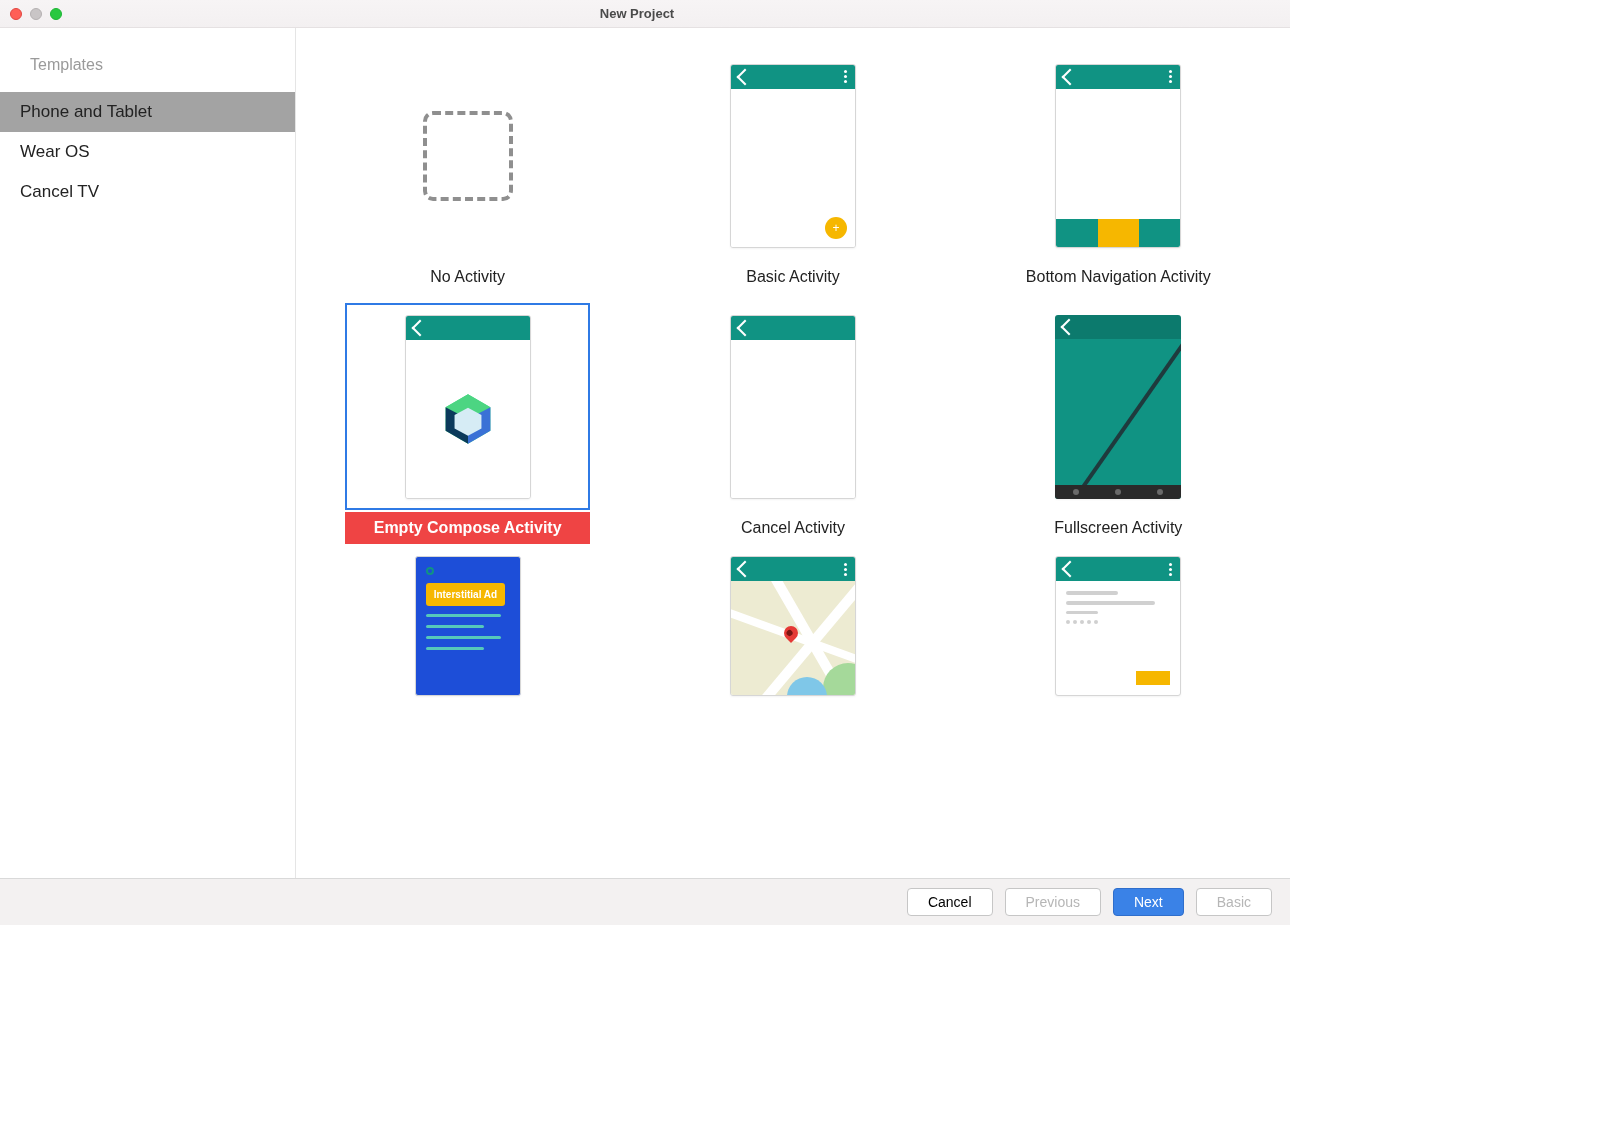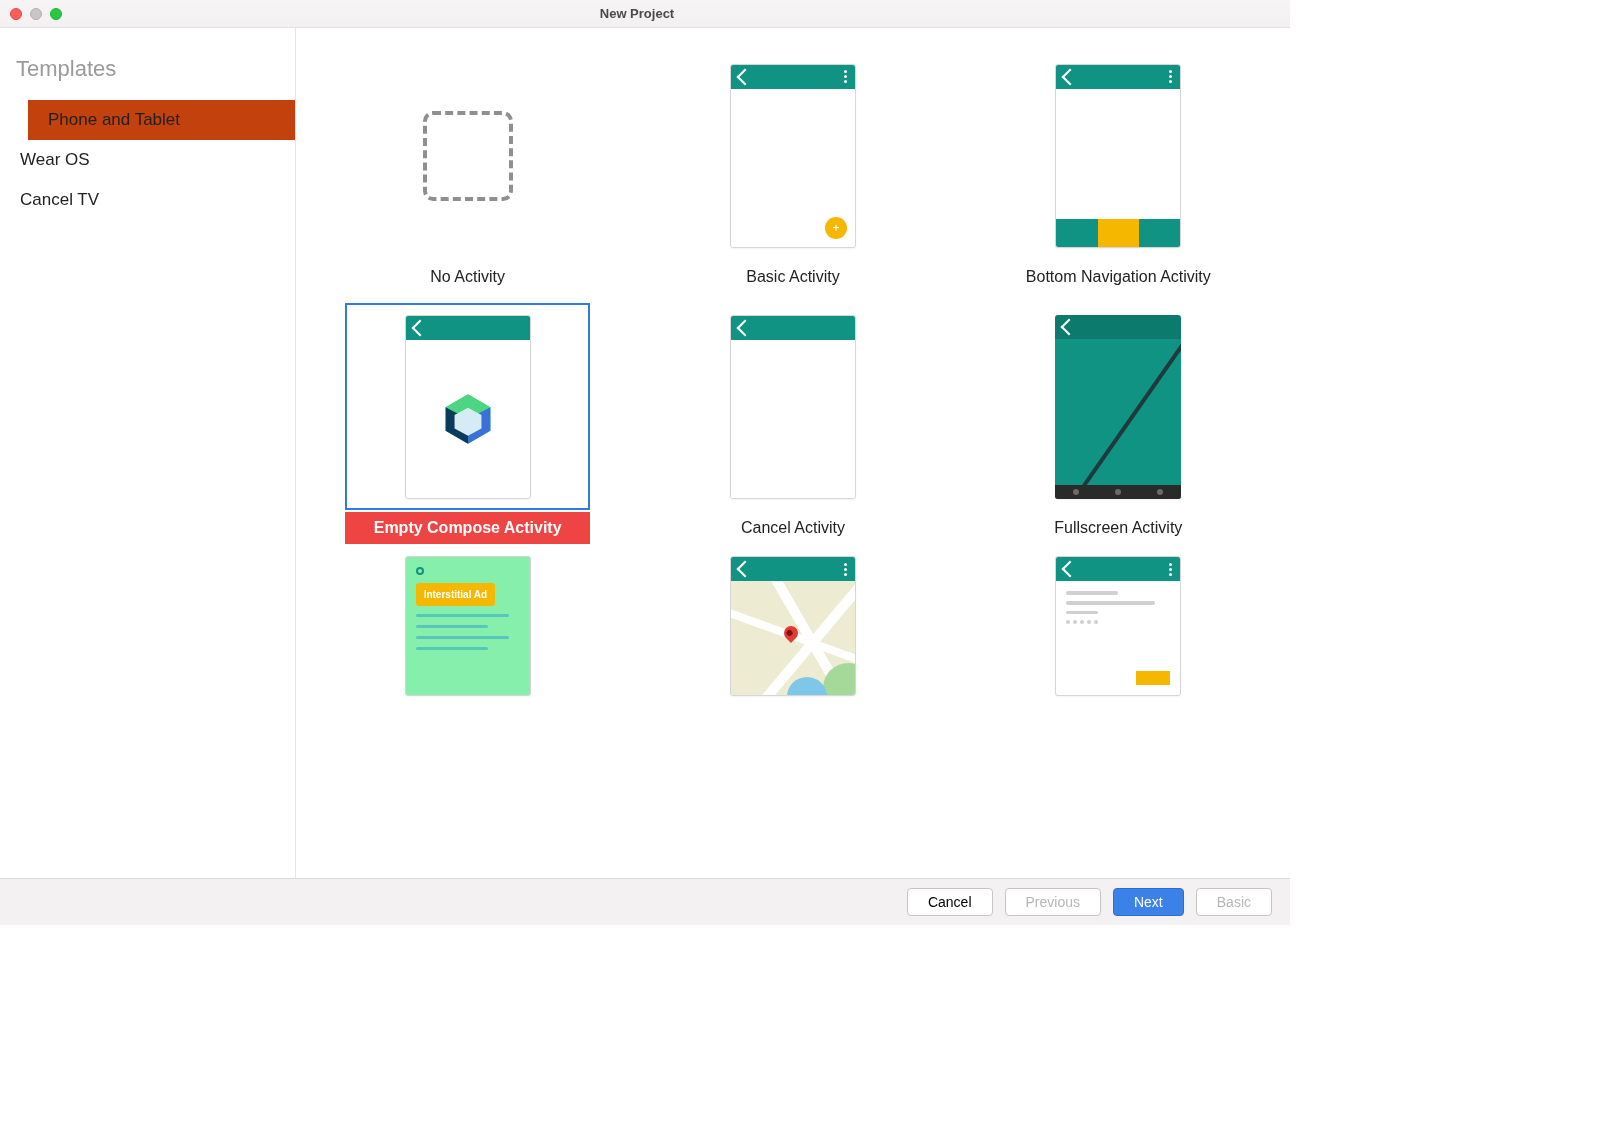--- a/index.html
+++ b/index.html
@@ -7,23 +7,23 @@
   .titlebar { height: 28px; background: linear-gradient(#f7f4f5, #f3f0f1); border-bottom: 1px solid #e5e1e2; position: relative; display: flex; align-items: center; }
   .traffic { display: flex; gap: 8px; padding-left: 10px; }
   .traffic span { width: 12px; height: 12px; border-radius: 50%; display: inline-block; }
   .tl-close { background: #ff5f57; border: 1px solid #e24640; }
   .tl-min { background: #c9c5c6; border: 1px solid #b5b1b2; }
   .tl-max { background: #28c840; border: 1px solid #1db634; }
   .title { position: absolute; left: 0; right: 16px; text-align: center; font-size: 13px; font-weight: 700; color: #4a4a4a; pointer-events: none; }
 
   .body { display: flex; height: 850px; }
   .sidebar { width: 296px; border-right: 1px solid #e5e5e5; padding-top: 22px; }
-  .sidebar-heading { font-size: 22px; color: #9a9a9a; padding: 6px 16px 18px; }
+  .sidebar-heading { font-size: 16px; color: #9a9a9a; padding: 6px 30px 18px; }
   .sidebar-item { font-size: 17px; color: #222; padding: 10px 20px; cursor: pointer; }
-  .sidebar-item.selected { background: #c2410c; margin-left: 28px; }
+  .sidebar-item.selected { background: #a3a3a3; }
 
   .content { flex: 1; overflow-y: auto; padding: 24px 12px 0 12px; }
   .grid { display: grid; grid-template-columns: repeat(3, 1fr); column-gap: 6px; row-gap: 10px; }
   .cell { display: flex; flex-direction: column; align-items: center; }
   .tile { width: 245px; height: 207px; display: flex; align-items: center; justify-content: center; border: 2px solid transparent; cursor: pointer; position: relative; }
   .cell.selected .tile { border-color: #2f7ae5; }
   .tile-label { height: 32px; width: 245px; display: flex; align-items: center; justify-content: center; font-size: 16px; color: #222; margin-top: 2px; }
   .cell.selected .tile-label { background: #ef4444; color: #fff; font-weight: 600; }
 
   
@@ -49,21 +49,21 @@
   
   .compose-logo { width: 56px; height: 56px; position: relative; margin: auto; }
 
   
   .fullscreen-body { background: #109383; position: relative; flex: 1; overflow: hidden; }
   .fs-line { position: absolute; width: 200%; height: 4px; background: #1f3a3d; top: 60%; left: -50%; transform: rotate(-55deg); }
   .fs-navbar { position: absolute; bottom: 0; left: 0; right: 0; height: 14px; background: #2a2a2a; display: flex; align-items: center; justify-content: space-around; }
   .fs-navbar i { width: 6px; height: 6px; background: #6a6a6a; border-radius: 50%; display: block; }
 
   
-  .ad-phone { width: 126px; height: 184px; background: #86efac; border: 1px solid #d6d6d6; border-radius: 3px; padding: 10px; display: flex; flex-direction: column; gap: 8px; box-shadow: 0 1px 2px rgba(0,0,0,0.05); }
+  .ad-phone { width: 106px; height: 184px; background: #1d4ed8; border: 1px solid #d6d6d6; border-radius: 3px; padding: 10px; display: flex; flex-direction: column; gap: 8px; box-shadow: 0 1px 2px rgba(0,0,0,0.05); }
   .ad-dot { width: 8px; height: 8px; border: 2px solid #109383; border-radius: 50%; }
   .ad-banner { background: #f6b700; color: #fff; font-size: 10px; font-weight: 600; padding: 6px 8px; border-radius: 3px; align-self: flex-start; }
   .ad-line { height: 3px; background: #56c8ba; border-radius: 2px; }
   .ad-line.short { width: 70%; }
   .ad-line.med { width: 90%; }
 
   
   .map-body { flex: 1; position: relative; overflow: hidden; background: #edebd2; }
   .map-road { position: absolute; background: #fff; }
   .map-water { position: absolute; background: #7fc7e8; border-radius: 50%; }

